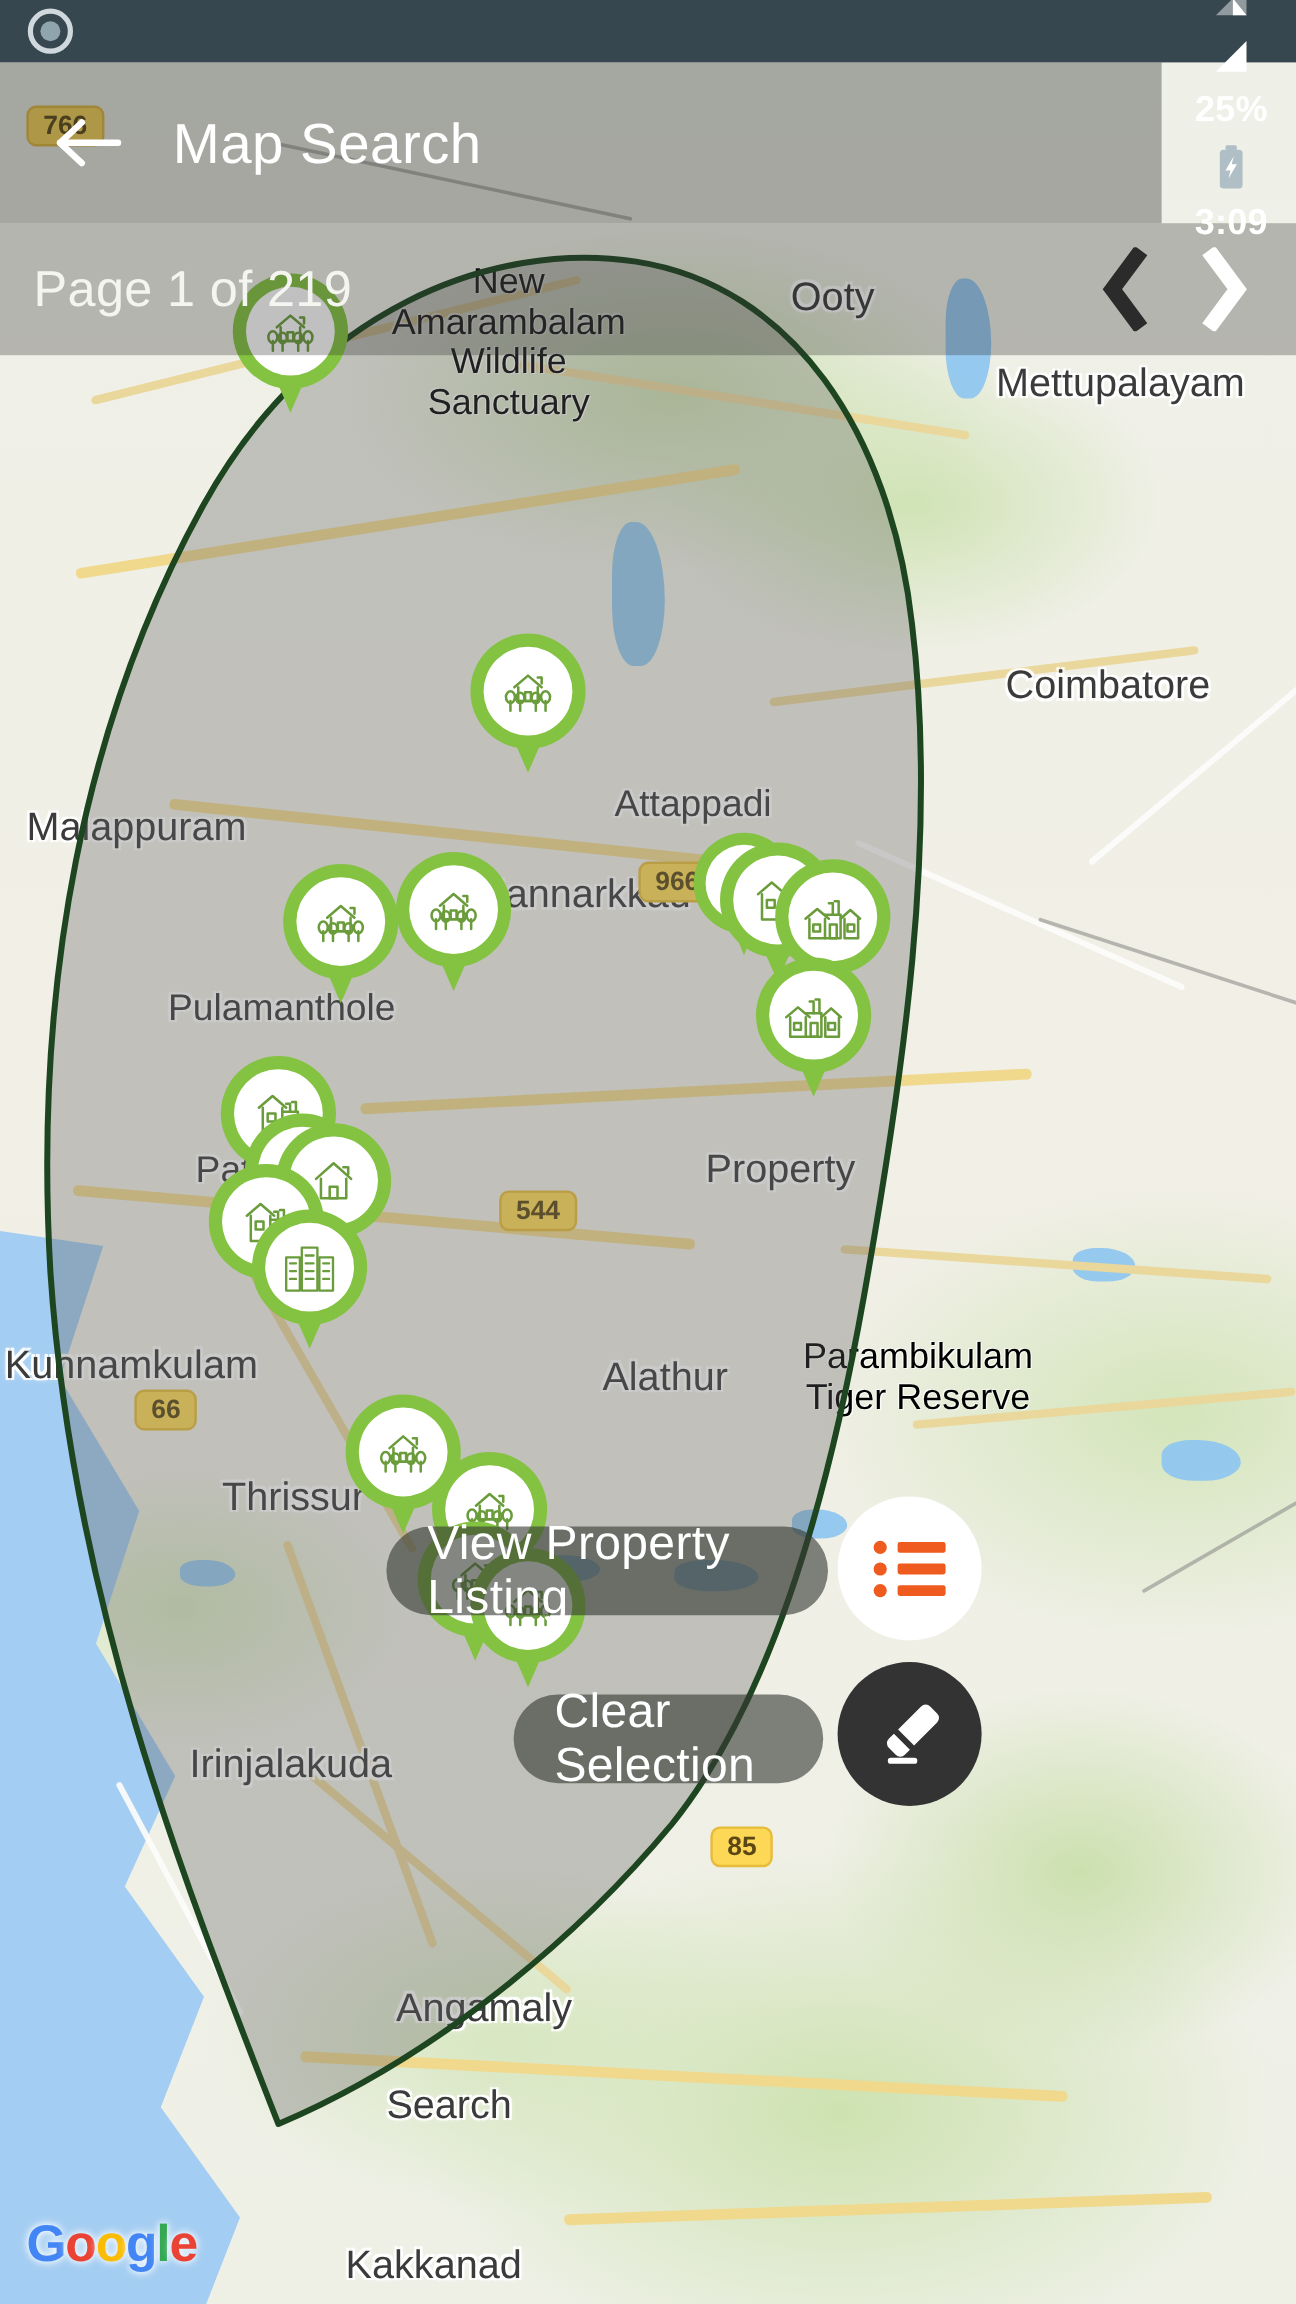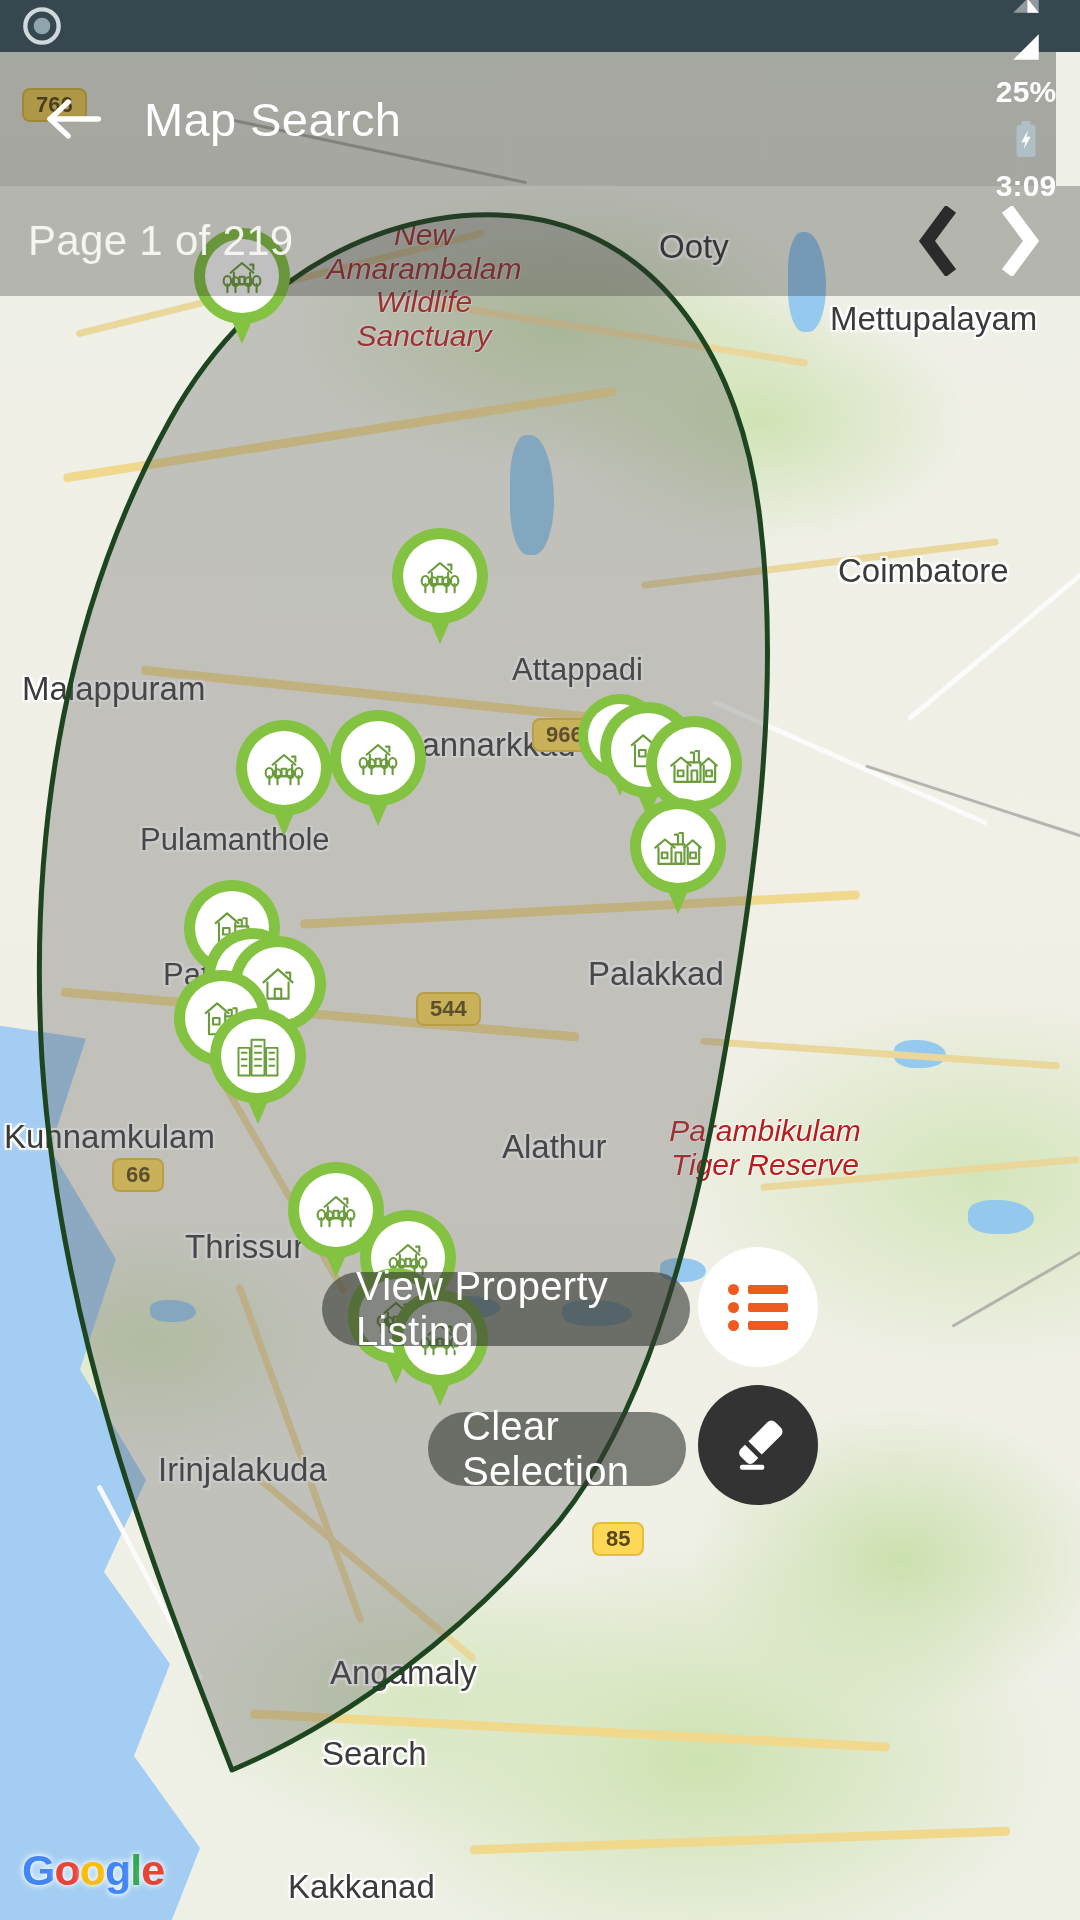--- a/index.html
+++ b/index.html
@@ -51,21 +51,21 @@
     font-family:"Liberation Sans", sans-serif;
   }
   .plabel {
     position:absolute; color:#3b3b3b; font-size:31px; white-space:nowrap;
     text-shadow:
       -2px -2px 0 rgba(255,255,255,.92), 2px -2px 0 rgba(255,255,255,.92),
       -2px  2px 0 rgba(255,255,255,.92), 2px  2px 0 rgba(255,255,255,.92),
        0px  0px 6px rgba(255,255,255,.95);
   }
   .plabel.park {
-    color:#b91c1c; font-style:italic; font-size:30px; text-align:center;
+    color:#000000; font-size:30px; text-align:center;
     white-space:normal; line-height:1.12;
     text-shadow:-1px -1px 0 rgba(255,255,255,.8), 1px 1px 0 rgba(255,255,255,.8);
   }
 
   
   #selection-layer { position:absolute; inset:0; pointer-events:none; }
 
   
   .marker {
     position:absolute; width:96px; height:120px;
@@ -103,21 +103,21 @@
   #statusbar .right { margin-left:auto; display:flex; align-items:center; gap:13px;flex-direction:column; }
   #statusbar svg { display:block; }
   .sb-text { font-size:30px; font-weight:bold; letter-spacing:.2px; line-height:1; }
   .volte-badge {
     border:3px solid #fff; border-radius:5px; padding:1px 4px;
     font-size:17px; font-weight:bold; line-height:1; letter-spacing:-.3px;
   }
 
   
   #appbar {
-    position:absolute; left:0; top:52px; width:1056px; height:134px;
+    position:absolute; left:0; top:52px; width:968px; height:134px;
     background:rgba(48,48,48,.38);
     display:flex; align-items:center; padding-left:34px; z-index:40;
   }
   #appbar .back-btn {
     width:78px; height:78px; display:flex; align-items:center; justify-content:center;
     cursor:pointer;
   }
   #appbar .back-btn svg { width:58px; height:46px; }
   #appbar .title {
     color:#ffffff; font-size:47px; margin-left:32px; letter-spacing:.4px;
@@ -215,21 +215,21 @@
     <div class="road trail" style="left:860px;top:800px;width:230px;transform:rotate(18deg);"></div>
     <div class="road trail" style="left:230px;top:150px;width:300px;transform:rotate(12deg);"></div>
     <div class="road trail" style="left:940px;top:1280px;width:180px;transform:rotate(-30deg);"></div>
 
     <div id="place-labels">
         <div class="plabel" style="left: 22px; top: 670px; font-size: 33px;">Malappuram</div>
         <div class="plabel" style="left: 140px; top: 822px; font-size: 31px;">Pulamanthole</div>
         <div class="plabel" style="left: 163px; top: 957px; font-size: 31px;">Pattambi</div>
         <div class="plabel" style="left: 512px; top: 652px; font-size: 31px;">Attappadi</div>
         <div class="plabel" style="left: 394px; top: 726px; font-size: 33px;">Mannarkkad</div>
-        <div class="plabel" style="left: 588px; top: 955px; font-size: 33px;">Palakkad</div>
+        <div class="plabel" style="left: 588px; top: 955px; font-size: 33px;">Property</div>
         <div class="plabel" style="left: 502px; top: 1128px; font-size: 33px;">Alathur</div>
         <div class="plabel" style="left: 4px; top: 1118px; font-size: 33px;">Kunnamkulam</div>
         <div class="plabel" style="left: 185px; top: 1228px; font-size: 33px;">Thrissur</div>
         <div class="plabel" style="left: 158px; top: 1451px; font-size: 33px;">Irinjalakuda</div>
         <div class="plabel" style="left: 330px; top: 1654px; font-size: 33px;">Angamaly</div>
         <div class="plabel" style="left: 322px; top: 1735px; font-size: 33px;">Search</div>
         <div class="plabel" style="left: 288px; top: 1868px; font-size: 33px;">Kakkanad</div>
         <div class="plabel" style="left: 659px; top: 228px; font-size: 33px;">Ooty</div>
         <div class="plabel" style="left: 830px; top: 300px; font-size: 33px;">Mettupalayam</div>
         <div class="plabel" style="left: 838px; top: 552px; font-size: 33px;">Coimbatore</div>

